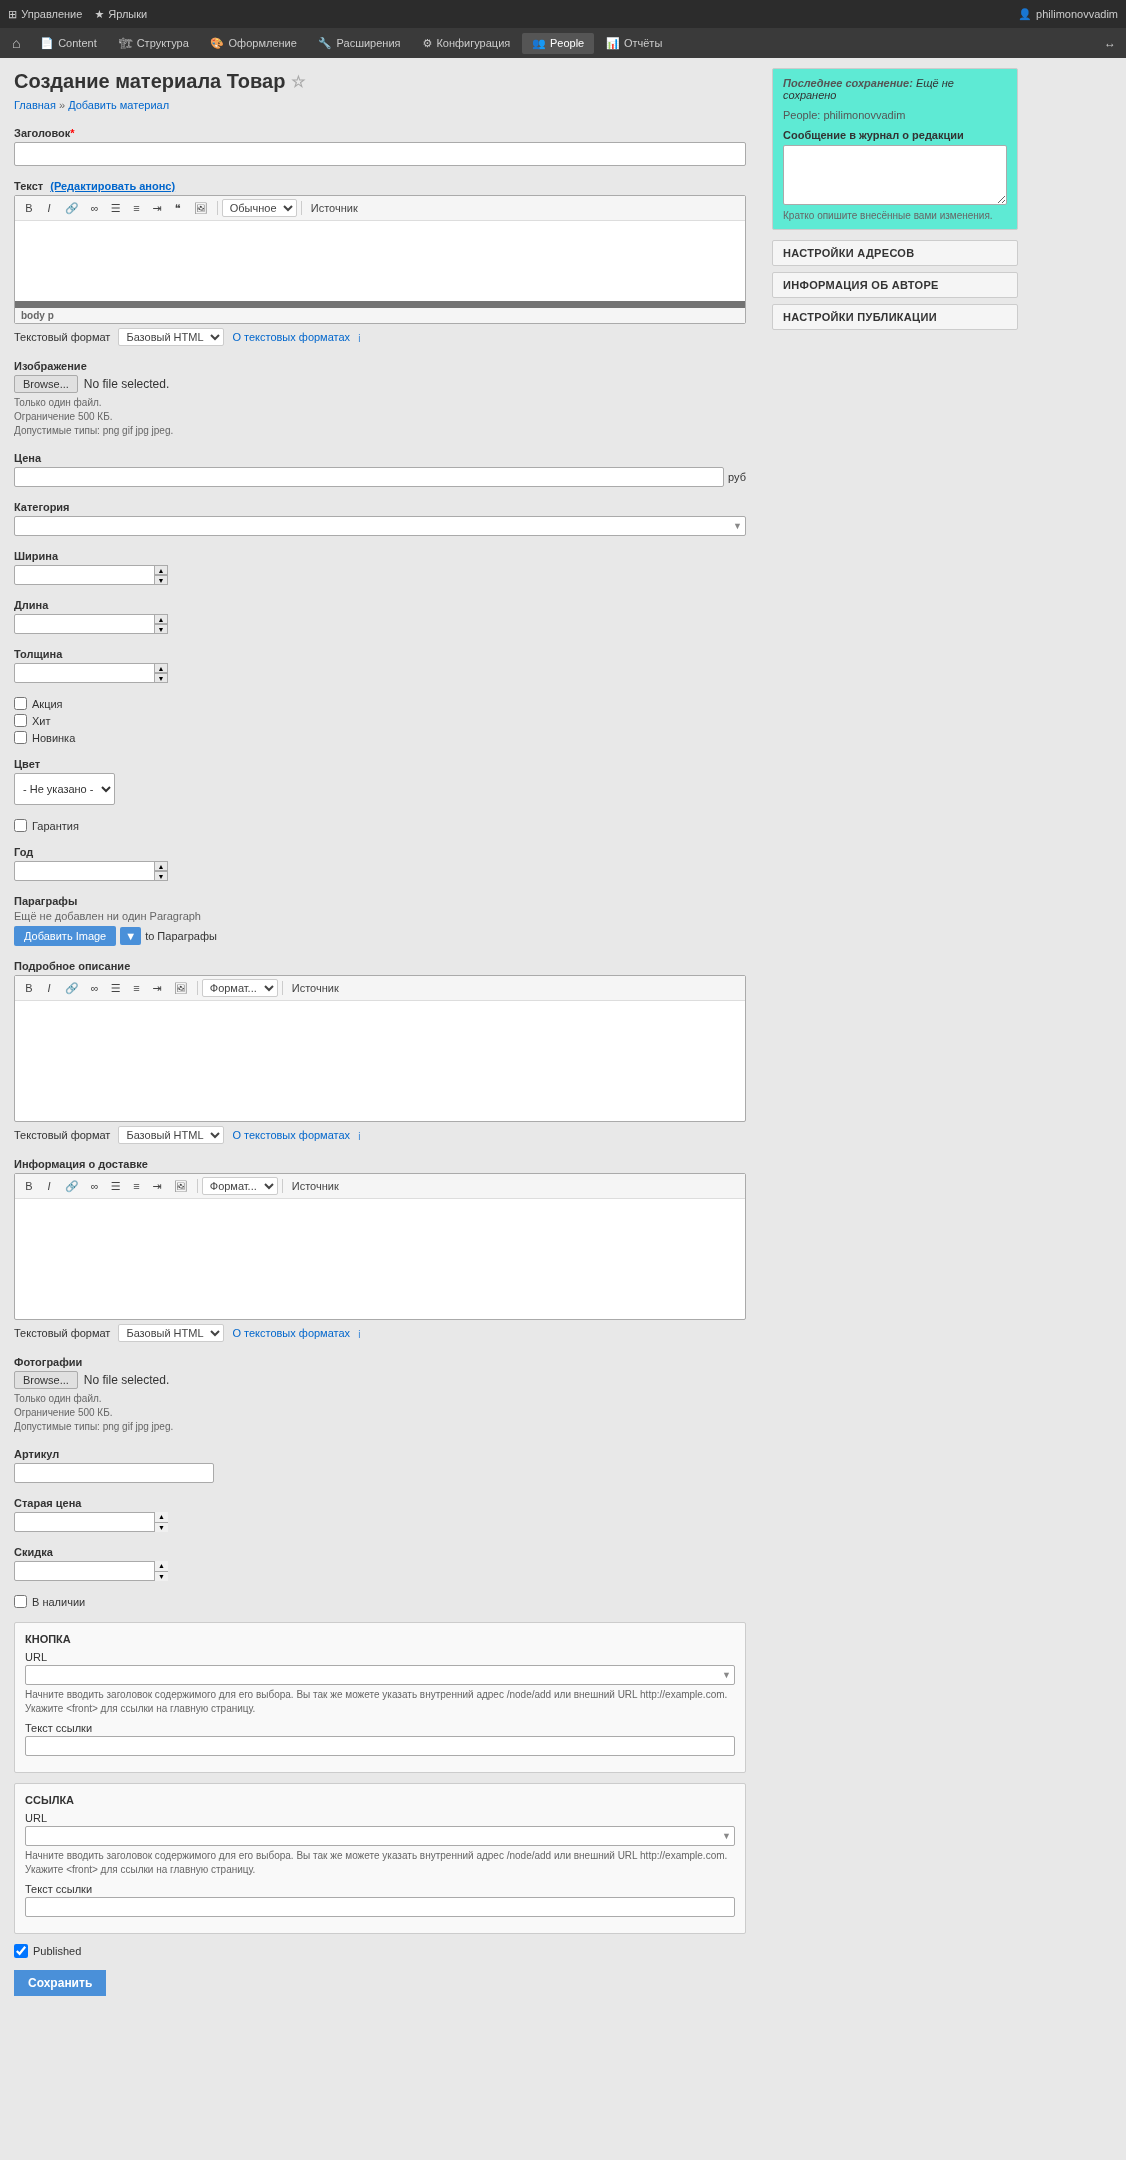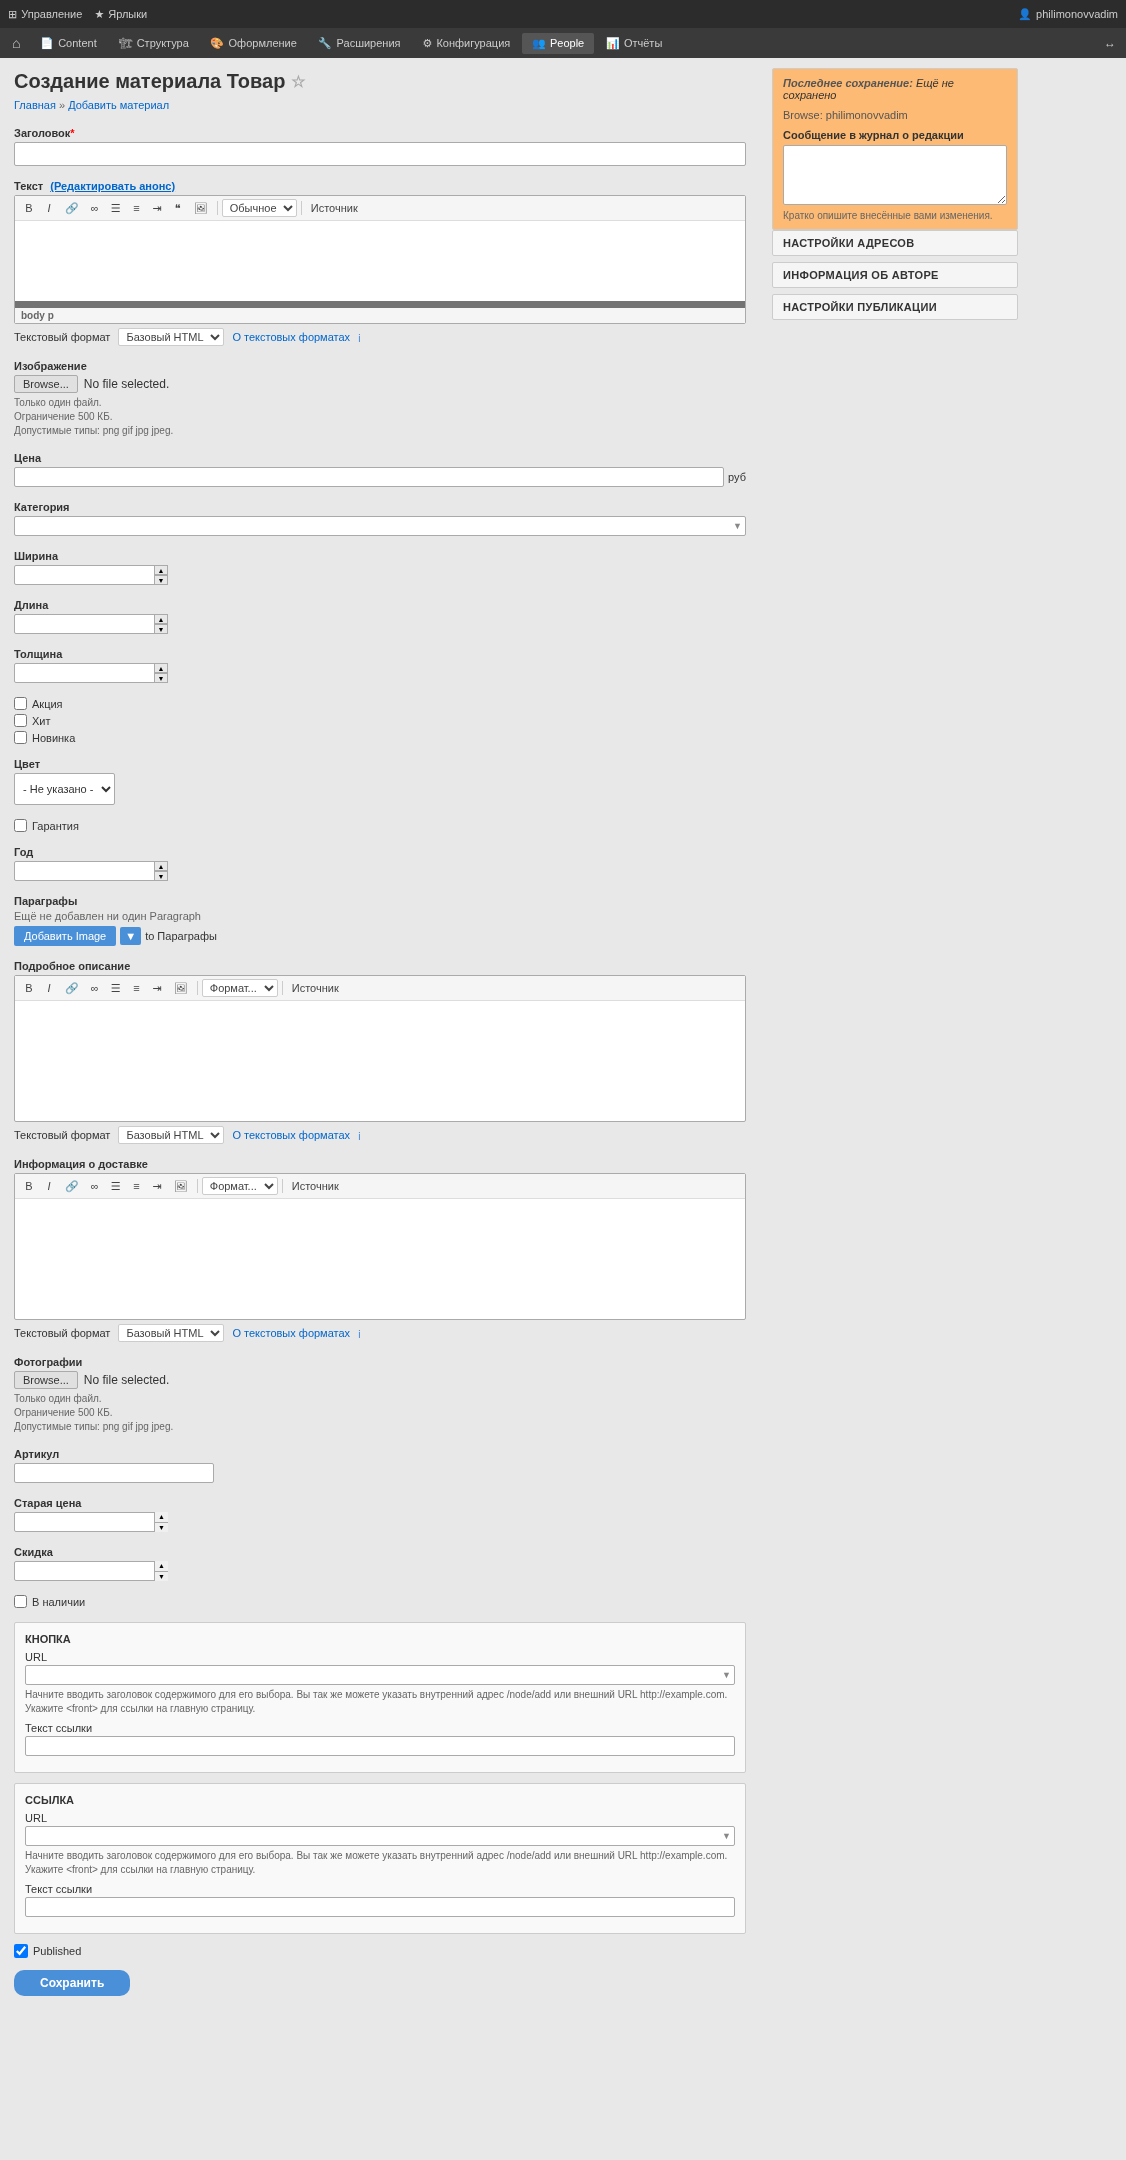--- a/index.html
+++ b/index.html
@@ -250,24 +250,25 @@
       border: none;
       border-radius: 2px;
       padding: 3px 5px;
       font-size: 11px;
       cursor: pointer;
     }
     .to-para-text { font-size: 11px; color: #333; }
 
     
     .sidebar-box {
-      background: #fdba74;
+      background: #5eead4;
       border: 1px solid #ccc;
       border-radius: 2px;
       padding: 8px 10px;
+      margin-bottom: 10px;
       font-size: 11px;
     }
     .sidebar-save-info { font-size: 11px; color: #555; margin-bottom: 8px; }
     .sidebar-save-info .label { font-weight: bold; font-style: italic; }
     .sidebar-save-info .not-saved { color: #333; font-style: italic; }
     .sidebar-author { font-size: 11px; color: #555; margin-bottom: 8px; }
     .sidebar-journal-label { font-size: 11px; font-weight: bold; color: #333; margin-bottom: 4px; }
     .journal-textarea {
       width: 100%;
       height: 60px;
@@ -327,22 +328,22 @@
       margin-bottom: 12px;
       font-size: 11px;
     }
     .published-checkbox { width: 14px; height: 14px; }
 
     
     .save-button {
       background: #4a90d9;
       color: #fff;
       border: none;
-      border-radius: 10px;
-      padding: 6px 26px;
+      border-radius: 0;
+      padding: 6px 14px;
       font-size: 12px;
       font-weight: bold;
       cursor: pointer;
     }
 
     
     .info-icon { color: #4a90d9; font-size: 11px; cursor: pointer; }
 
     
     .spinner-wrap { position: relative; display: inline-flex; align-items: center; }
@@ -768,21 +769,21 @@
   </div>
 
   <div class="sidebar">
 
     <div class="sidebar-box">
       <div class="sidebar-save-info">
         <span class="label">Последнее сохранение:</span>
         <span class="not-saved">Ещё не сохранено</span>
       </div>
       <div class="sidebar-author">
-        <span>Browse:</span>
+        <span>People:</span>
         <span>philimonovvadim</span>
       </div>
       <div class="sidebar-journal-label">Сообщение в журнал о редакции</div>
       <textarea class="journal-textarea" style=""></textarea>
       <div class="journal-hint">Кратко опишите внесённые вами изменения.</div>
     </div>
 
     <div class="collapsible-section">
       <div class="collapsible-header">НАСТРОЙКИ АДРЕСОВ</div>
     </div>

